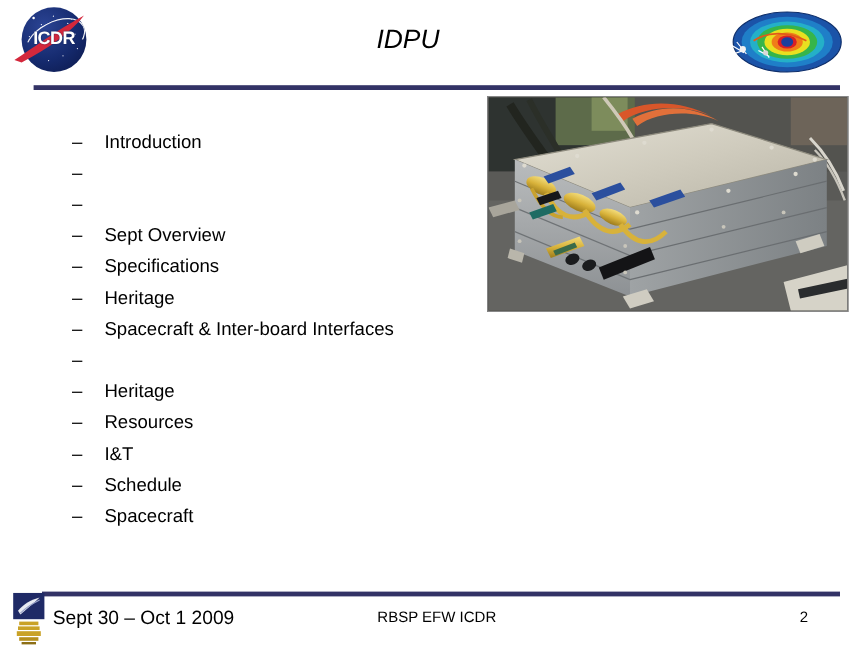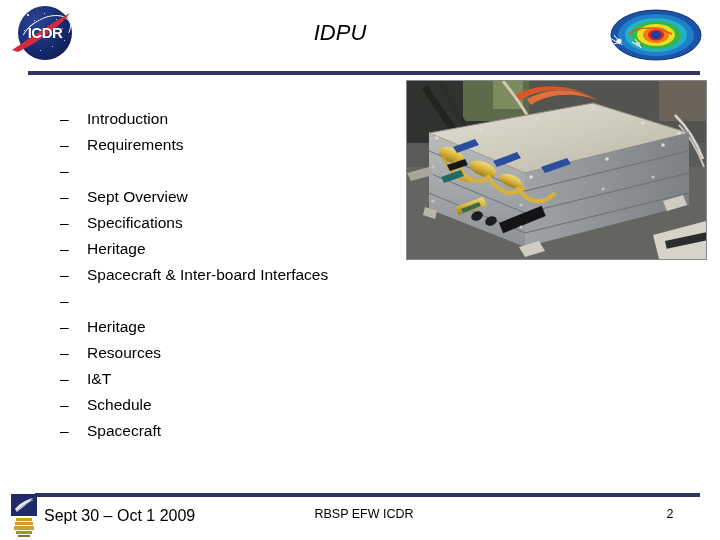--- a/index.html
+++ b/index.html
@@ -153,21 +153,20 @@
 
   <div class="rule-top"></div>
 
   <div class="bullets">
     <div class="bullet">
       <span class="dash">–</span>
       <span class="btext">Introduction</span>
     </div>
     <div class="bullet">
       <span class="dash">–</span>
-      <span class="btext">Requirements</span>
     </div>
     <div class="bullet">
       <span class="dash">–</span>
     </div>
     <div class="bullet">
       <span class="dash">–</span>
       <span class="btext">Sept Overview</span>
     </div>
     <div class="bullet">
       <span class="dash">–</span>

